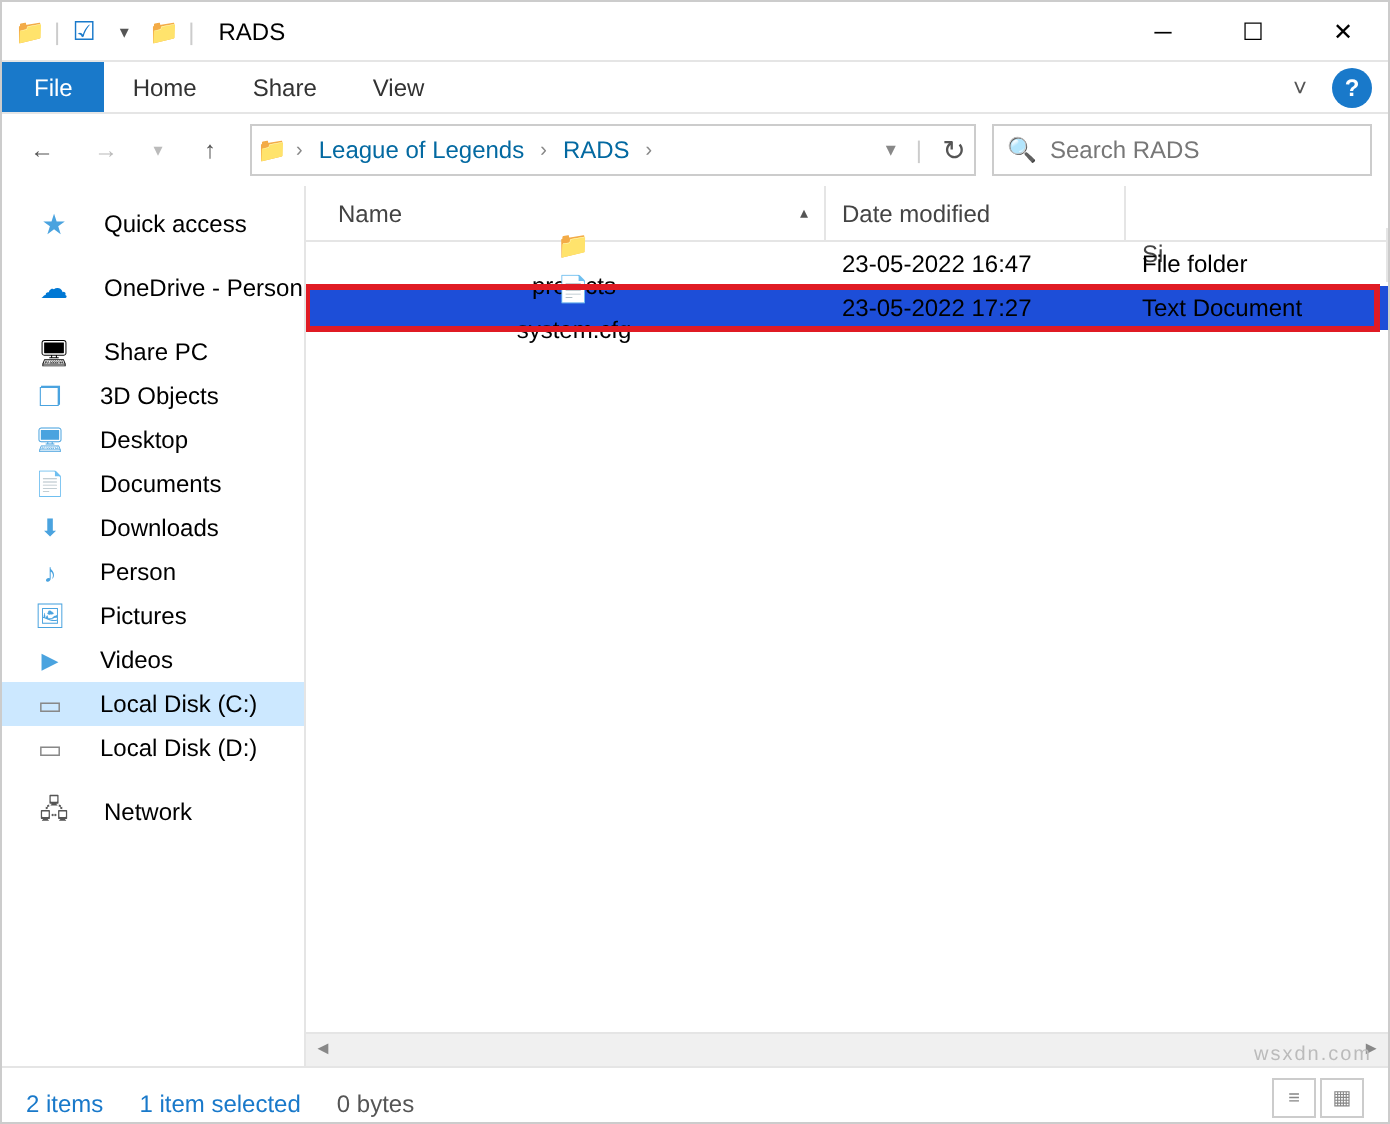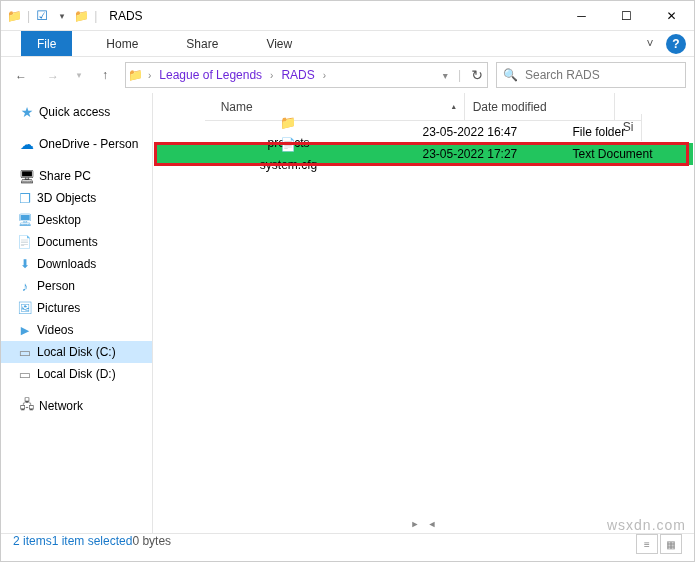--- a/index.html
+++ b/index.html
@@ -3,56 +3,56 @@
 <meta charset="utf-8">
 <style>
 * { box-sizing: border-box; font-family: "Segoe UI", Arial, sans-serif; font-size: 12px; }
 body { margin: 0; background: #fff; width: 695px; height: 562px; overflow: hidden; position: relative; border: 1px solid #ccc;}
 .titlebar { height: 30px; display: flex; align-items: center; background: #fff; border-bottom: 1px solid #e5e5e5; }
 .titlebar .qat { display: flex; align-items: center; padding: 0 6px; gap: 4px; }
 .titlebar .title { padding-left: 6px; color: #000; }
 .win-controls { margin-left: auto; display: flex; }
 .win-controls div { width: 45px; height: 30px; display: flex; align-items: center; justify-content: center; color: #000; }
 .ribbon { height: 26px; display: flex; align-items: stretch; border-bottom: 1px solid #e5e5e5; }
-.ribbon .tab { padding: 4px 14px; color: #333; display:flex; align-items:center;margin-left:20px;}
+.ribbon .tab { padding: 4px 14px; color: #333; display:flex; align-items:center;}
 .ribbon .file { background: #1979ca; color: #fff; padding: 4px 16px;}
 .ribbon .spacer { flex: 1; }
 .ribbon .ctrl { width: 24px; display:flex; align-items:center; justify-content:center; color:#555;}
 .ribbon .help { width:20px;height:20px;border-radius:50%;background:#1979ca;color:#fff;display:flex;align-items:center;justify-content:center;font-weight:bold;margin:3px 8px 0 4px;}
 .addrbar { height: 36px; display: flex; align-items: center; padding: 4px 8px; gap: 8px; }
 .navbtn { width: 24px; height: 24px; display: flex; align-items: center; justify-content: center; color: #555; }
 .navbtn.dis { color: #bbb; }
 .breadcrumb { flex: 1; height: 26px; border: 1px solid #ccc; display: flex; align-items: center; padding: 0 2px; gap: 2px; }
-.breadcrumb .seg { padding: 0 4px; color: #6d28d9; }
+.breadcrumb .seg { padding: 0 4px; color: #0369a1; }
 .breadcrumb .chev { color: #888; font-size: 10px; padding: 0 2px; }
 .search { width: 190px; height: 26px; border: 1px solid #ccc; display: flex; align-items: center; padding: 0 6px; color: #777; gap: 6px;}
 .body { display: flex; height: 440px; }
 .nav { width: 152px; border-right: 1px solid #e5e5e5; padding: 8px 0; overflow: hidden;}
-.nav-item { height: 22px; display: flex; align-items: center; padding-left: 18px; gap: 4px; color: #000; white-space: nowrap; overflow: hidden;}
+.nav-item { height: 22px; display: flex; align-items: center; padding-left: 18px; gap: 17px; color: #000; white-space: nowrap; overflow: hidden;}
 .nav-item.sub { padding-left: 16px; }
 .nav-item.sel { background: #cce8ff; }
 .nav-group { margin-bottom: 10px; }
-.main { flex: 1; display: flex; flex-direction: column; overflow: hidden; align-items: center;}
+.main { flex: 1; display: flex; flex-direction: column; overflow: hidden;}
 .cols { height: 28px; display: flex; align-items: center; border-bottom: 1px solid #e5e5e5; color: #444; }
 .cols .c { padding: 0 8px; border-right: 1px solid #e5e5e5; height: 100%; display: flex; align-items: center; }
 .c-name { width: 260px; padding-left: 16px !important; }
 .c-date { width: 150px; }
 .c-type { width: 112px; }
 .c-size { flex: 1; overflow:hidden;margin-top:41px;}
 .sort-ind { margin-left: auto; font-size: 8px; color: #555; }
 .rows { flex: 1; position: relative; }
 .row { height: 22px; display: flex; align-items: center; }
-.row.sel { background: #22c55e; }
+.row.sel { background: #1d4ed8; }
 .row .c { padding: 0 8px; flex-direction: column; }
 .row .c-name { display: flex; align-items: center; gap: 6px; padding-left: 16px; }
 .highlight { position: absolute; border: 3px solid #e01b24; pointer-events: none; top: 21px; left: -1px; right: 4px; height: 24px;}
 .scroll-h { height: 17px; background: #f0f0f0; border-top: 1px solid #e5e5e5; position: relative;}
 .scroll-h::before, .scroll-h::after { content:"◄"; position:absolute; left:4px; top:2px; font-size:9px; color:#888;}
 .scroll-h::after { content:"►"; left:auto; right:4px;}
-.status { height: 26px; border-top: 1px solid #e5e5e5; display: flex; align-items: flex-start; padding: 0 12px; color: #1979ca; }
+.status { height: 26px; border-top: 1px solid #e5e5e5; display: flex; align-items: flex-end; padding: 0 12px; gap: 18px; color: #1979ca; }
 .status .r { margin-left: auto; display:flex; gap:2px;}
 .view-btn { width:22px; height:20px; border:1px solid #ccc; display:flex;align-items:center;justify-content:center;color:#888;font-size:10px;}
 .icon { width: 16px; height: 16px; display: inline-flex; align-items:center; justify-content:center; flex-shrink:0;}
 .folder-icon::before { content:"📁"; font-size:13px;}
 .folder-sm::before { content:"📁"; font-size:12px;}
 .file-icon::before { content:"📄"; font-size:13px;}
 .star-icon::before { content:"★"; color:#4aa3df; font-size:14px;}
 .cloud-icon::before { content:"☁"; color:#0078d4; font-size:14px;}
 .pc-icon::before { content:"🖥"; font-size:13px;}
 .cube-icon::before { content:"❐"; color:#4aa3df; font-size:13px;}
@@ -61,21 +61,21 @@
 .down-icon::before { content:"⬇"; color:#4aa3df; font-size:12px;}
 .music-icon::before { content:"♪"; color:#4aa3df; font-size:13px;}
 .pic-icon::before { content:"🖼"; color:#4aa3df; font-size:12px;}
 .vid-icon::before { content:"▶"; color:#4aa3df; font-size:11px;}
 .disk-icon::before { content:"▭"; color:#888; font-size:13px;}
 .net-icon::before { content:"🖧"; color:#555; font-size:13px;}
 .check-icon::before { content:"☑"; color:#1979ca; font-size:13px;}
 .chev-icon::before { content:"▾"; color:#555; font-size:9px;}
 .search-icon::before { content:"🔍"; font-size:12px; color:#777;}
 .refresh-icon::before { content:"↻"; font-size:14px; color:#555;}
-.watermark { position: absolute; right: 8px; bottom: 28px; color: #bbb; font-size: 14px; letter-spacing: 1px; pointer-events:none;}
+.watermark { position: absolute; right: 8px; bottom: 28px; color: #bbb; font-size: 10px; letter-spacing: 1px; pointer-events:none;}
 </style>
 </head>
 <body>
 
 <div class="titlebar">
   <div class="qat">
     <span class="icon folder-sm"></span>
     <span style="color:#ccc">|</span>
     <span class="icon check-icon"></span>
     <span class="icon chev-icon"></span>

